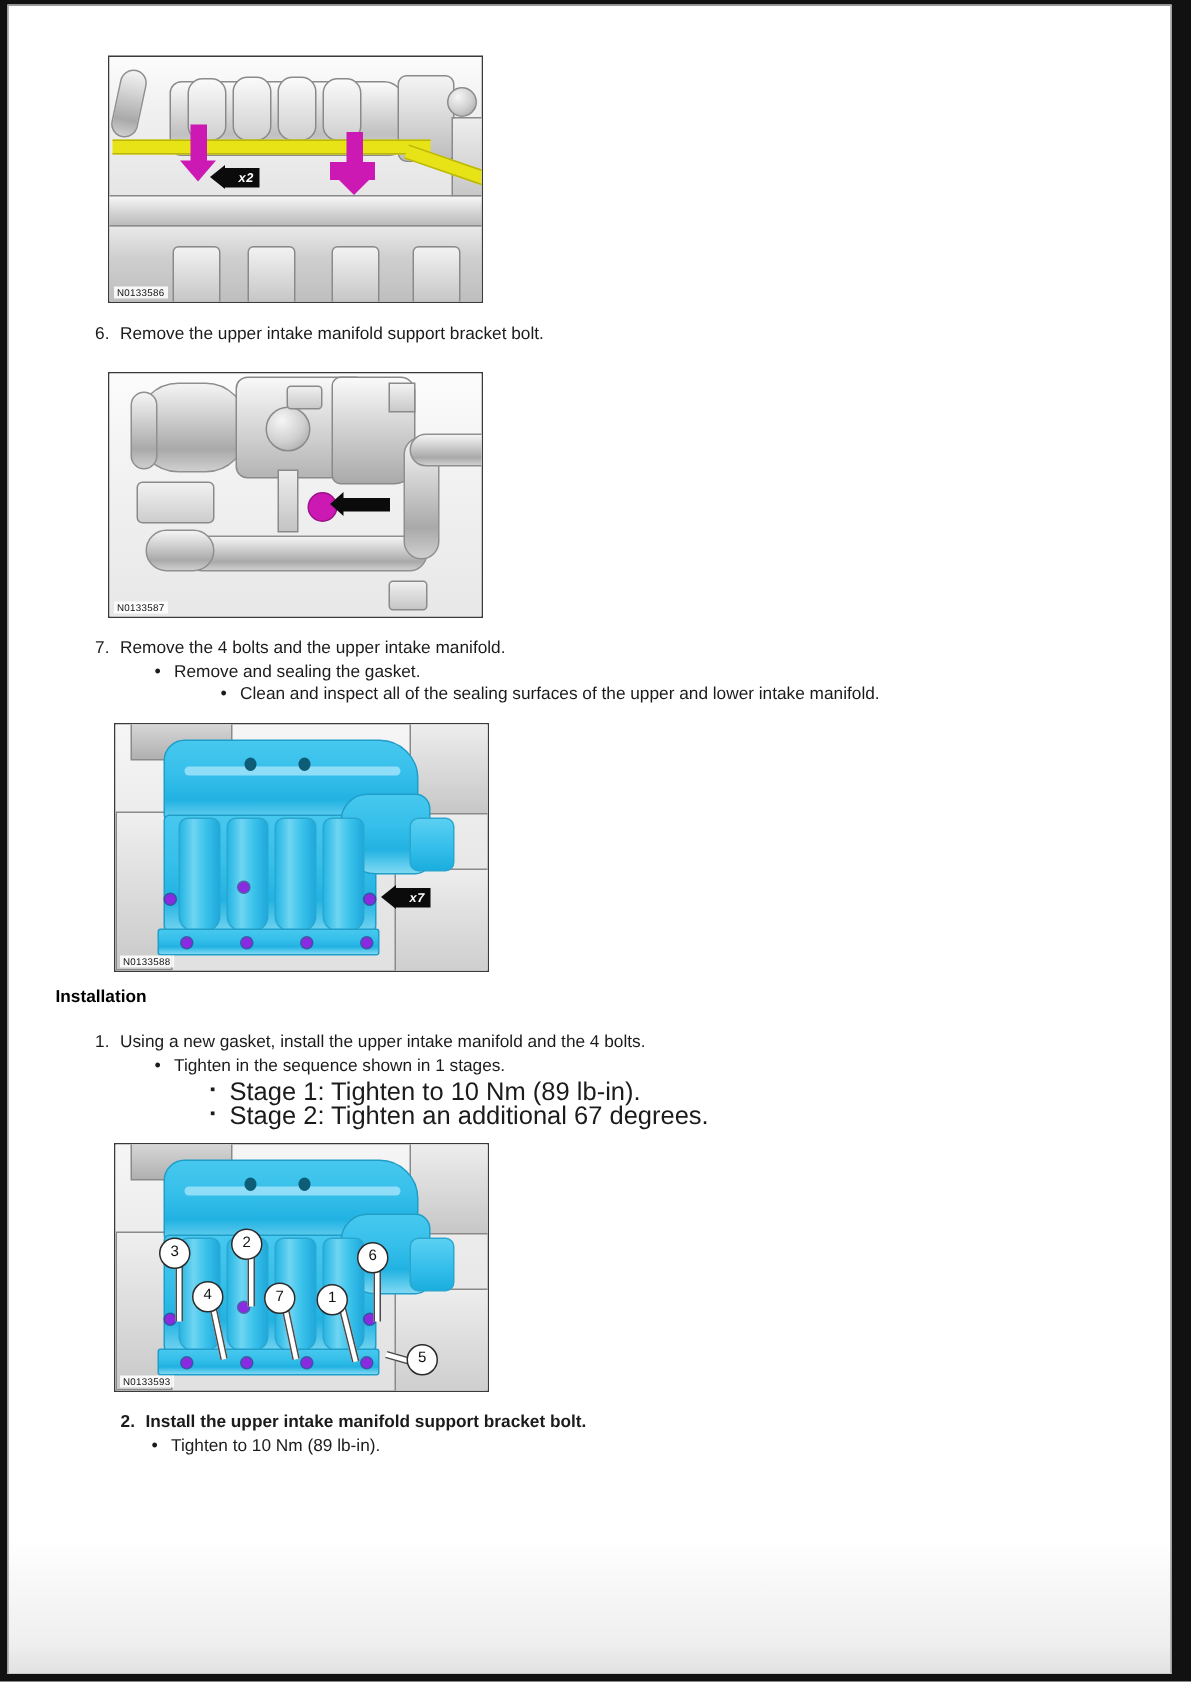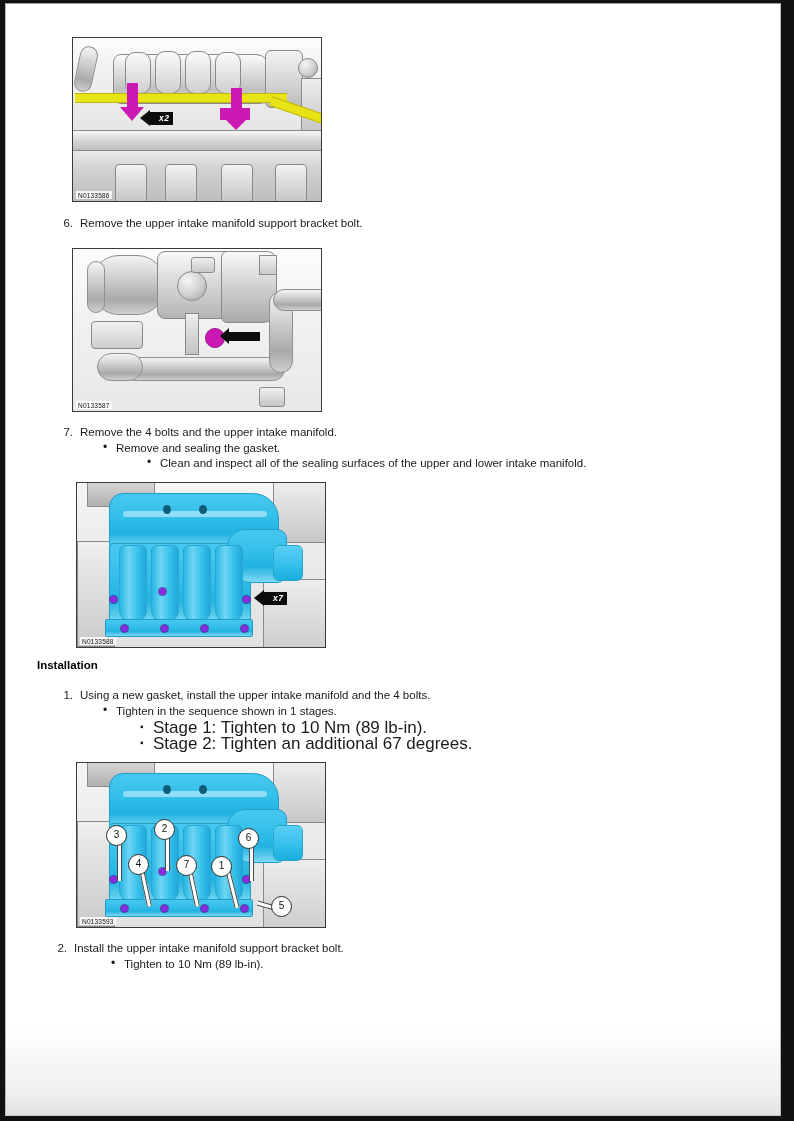--- a/index.html
+++ b/index.html
@@ -434,21 +434,21 @@
           <div class="callout-num" style="left:51px; top:91px;">4</div>
           <div class="callout-num" style="left:99px; top:92px;">7</div>
           <div class="callout-num" style="left:134px; top:93px;">1</div>
           <div class="callout-num" style="left:161px; top:65px;">6</div>
           <div class="callout-num" style="left:194px; top:133px;">5</div>
 
           <div class="fig-id">N0133593</div>
         </div>
       </div>
 
-      <div class="step" style="left:44px; top:937px;">
+      <div class="step" style="left:67px; top:937px;font-weight:bold;">
         <span class="num">2.</span><span>Install the upper intake manifold support bracket bolt.</span>
       </div>
-      <div class="bullet-l1" style="left:118px; top:953px;">Tighten to 10 Nm (89 lb-in).</div>
+      <div class="bullet-l1" style="left:108px; top:953px;">Tighten to 10 Nm (89 lb-in).</div>
 
     </div>
     <div id="page-shade"></div>
   </div>
 </div>
 
 </body></html>

